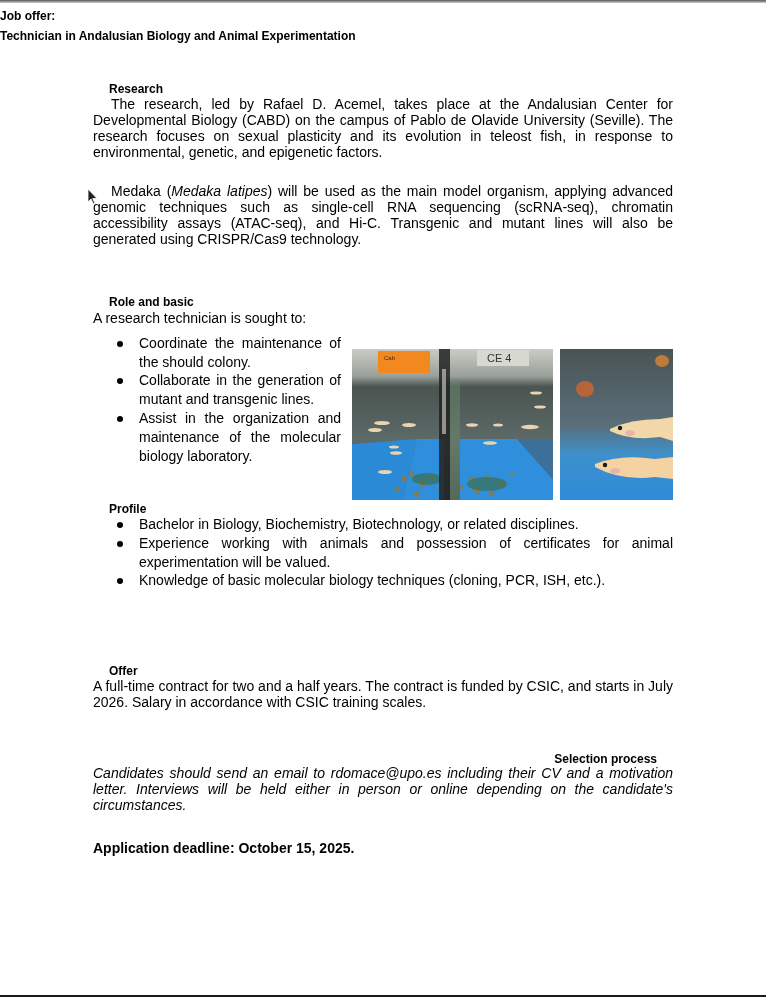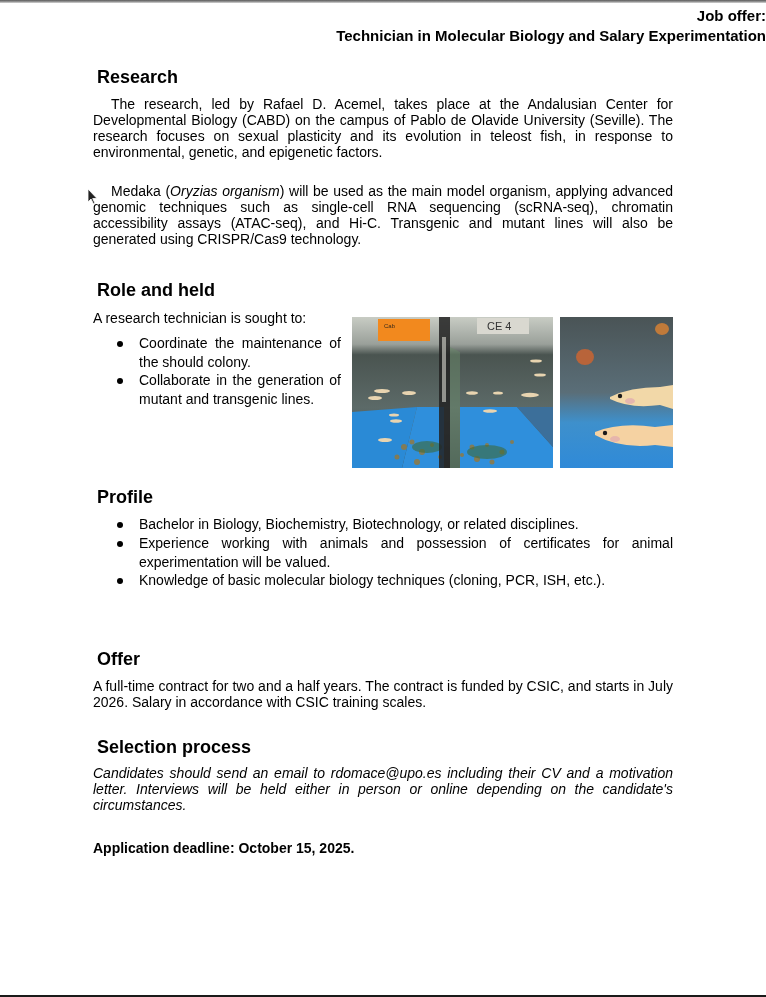--- a/index.html
+++ b/index.html
@@ -25,29 +25,29 @@
     .bottom-border {
       position: absolute;
       left: 0; top: 995px;
       width: 766px; height: 2px;
       background: #1a1a1a;
     }
     .title-block {
       position: absolute;
       left: 0; top: 6px;
       width: 766px;
-      text-align: right;
+      text-align: left;
       font-weight: bold;
-      font-size: 15px;
+      font-size: 12px;
       line-height: 20px;
     }
     h2 {
-      font-size: 18px;
+      font-size: 12px;
       font-weight: bold;
-      margin: 4px;
+      margin: 16px;
       line-height: 18px;
     }
     p {
       margin: 0;
       text-align: justify;
     }
     .indent { text-indent: 18px; }
     .sec { position: absolute; left: 93px; width: 580px; }
     ul.bullets {
       list-style: none;
@@ -65,61 +65,63 @@
       position: absolute;
       left: 24px;
       top: 7px;
       width: 6px; height: 6px;
       border-radius: 50%;
       background: #000;
     }
     .photo {
       position: absolute;
       overflow: hidden;
+      margin-top: 32px;
     }
     .cursor {
       position: absolute;
       left: 87px;
       top: 188px;
       width: 12px;
       height: 18px;
     }
   </style>
 </head>
 <body>
 
 <div class="top-border"></div>
 
 <div class="title-block">
   <div>Job offer:</div>
-  <div>Technician in Molecular Biology and Salary Experimentation</div>
+  <div>Technician in Andalusian Biology and Animal Experimentation</div>
 </div>
 
 <div class="sec" style="top:64px;">
   <h2>Research</h2>
 </div>
 <div class="sec" style="top:96px;">
   <p class="indent">The research, led by Rafael D. Acemel, takes place at the Andalusian Center for Developmental Biology (CABD) on the campus of Pablo de Olavide University (Seville). The research focuses on sexual plasticity and its evolution in teleost fish, in response to environmental, genetic, and epigenetic factors.</p>
 </div>
 <div class="sec" style="top:183px;">
-  <p class="indent"><span>Medaka (</span><i>Oryzias organism</i><span>) will be used as the main model organism, applying advanced genomic techniques such as single-cell RNA sequencing (scRNA-seq), chromatin accessibility assays (ATAC-seq), and Hi-C. Transgenic and mutant lines will also be generated using CRISPR/Cas9 technology.</span></p>
+  <p class="indent"><span>Medaka (</span><i>Medaka latipes</i><span>) will be used as the main model organism, applying advanced genomic techniques such as single-cell RNA sequencing (scRNA-seq), chromatin accessibility assays (ATAC-seq), and Hi-C. Transgenic and mutant lines will also be generated using CRISPR/Cas9 technology.</span></p>
 </div>
 
 <svg class="cursor" viewBox="0 0 12 18">
   <path d="M1 1 L1 14 L4 11 L6.5 16 L8 15.3 L5.7 10.5 L10 10.5 Z" fill="#222" stroke="#fff" stroke-width="0.8"></path>
 </svg>
 
 <div class="sec" style="top:277px;">
-  <h2>Role and held</h2>
+  <h2>Role and basic</h2>
 </div>
 <div style="position:absolute; left:93px; top:309px; width:248px; line-height:18.8px;">
   <p style="text-align:left; margin-bottom:4px;">A research technician is sought to:</p>
   <ul class="bullets" style="margin-top:6px;">
     <li>Coordinate the maintenance of the should colony.</li>
     <li>Collaborate in the generation of mutant and transgenic lines.</li>
+    <li>Assist in the organization and maintenance of the molecular biology laboratory.</li>
   </ul>
 </div>
 
 <div class="photo" style="left:352px; top:317px; width:201px; height:151px;">
   <svg width="201" height="151" viewBox="0 0 201 151">
     <defs>
       <linearGradient id="water1" x1="0" y1="0" x2="0" y2="1">
         <stop offset="0" stop-color="#c8ccc4"></stop>
         <stop offset="0.18" stop-color="#9aa09a"></stop>
         <stop offset="0.25" stop-color="#4a5450"></stop>
@@ -214,21 +216,21 @@
   </ul>
 </div>
 
 <div class="sec" style="top:646px;">
   <h2>Offer</h2>
 </div>
 <div class="sec" style="top:678px;">
   <p>A full-time contract for two and a half years. The contract is funded by CSIC, and starts in July 2026. Salary in accordance with CSIC training scales.</p>
 </div>
 
-<div class="sec" style="top:734px;">
+<div class="sec" style="top:734px;text-align:right;">
   <h2>Selection process</h2>
 </div>
 <div class="sec" style="top:765px;font-style:italic;">
   <p><span>Candidates should send an email to </span><span>rdomace@upo.es</span><span> including their CV and a motivation letter. Interviews will be held either in person or online depending on the candidate's circumstances.</span></p>
 </div>
 <div class="sec" style="top:840px;font-weight:bold;">
   <p>Application deadline: October 15, 2025.</p>
 </div>
 
 <div class="bottom-border"></div>

